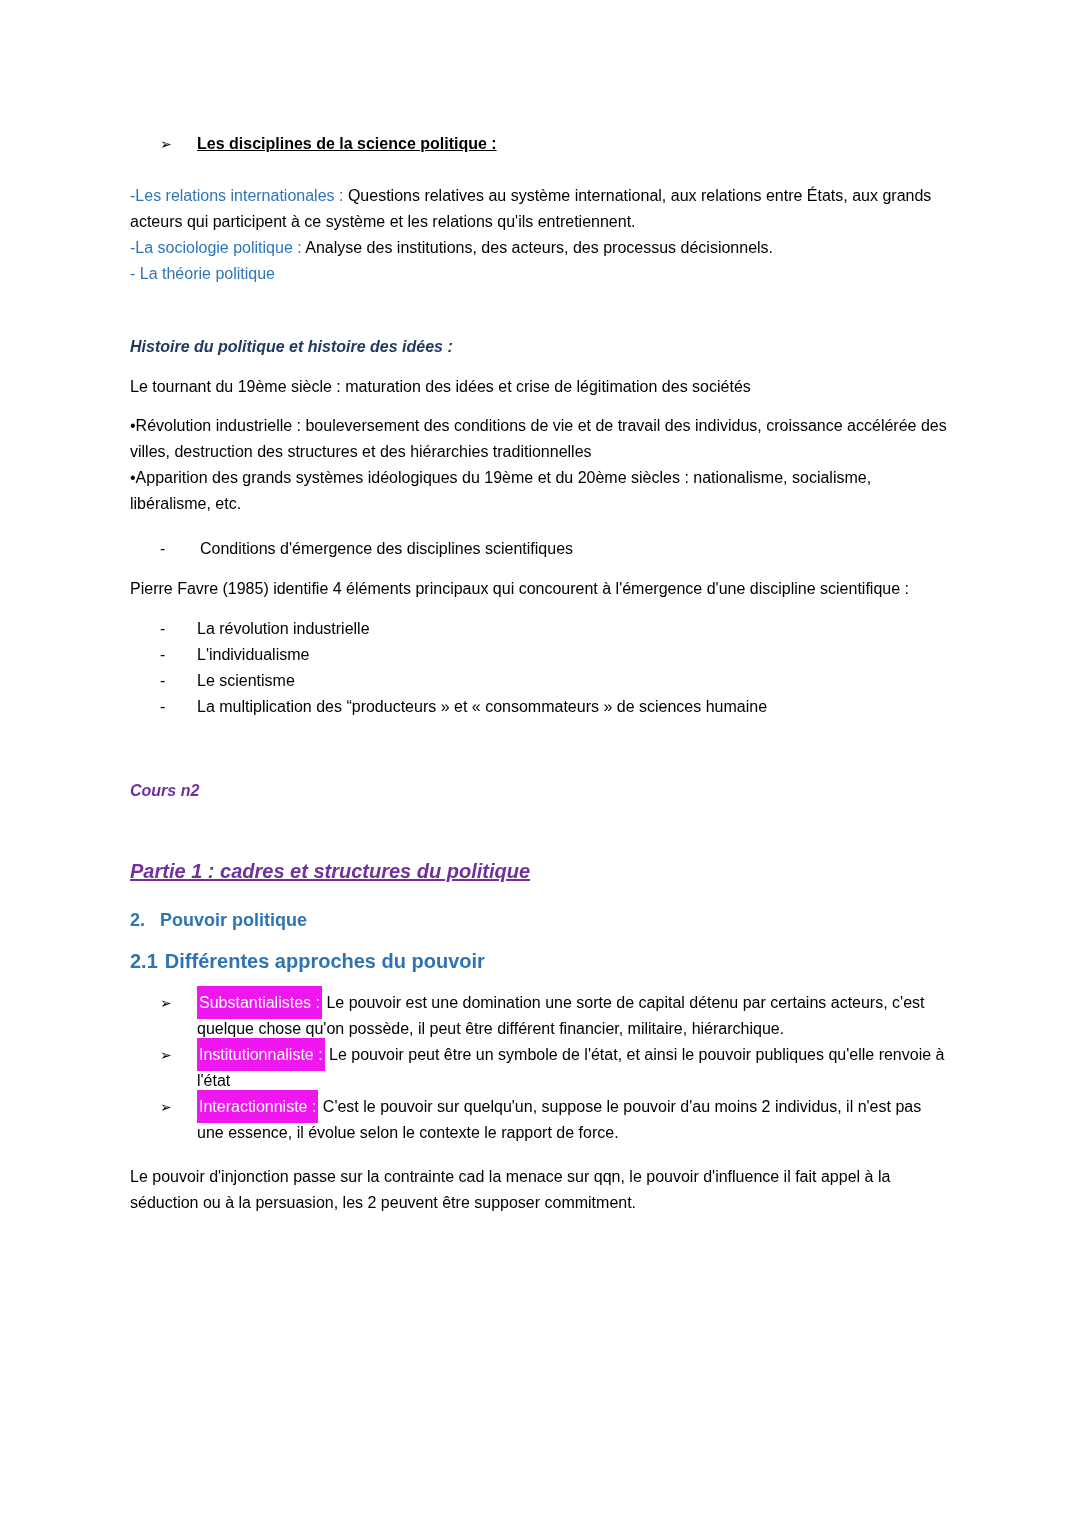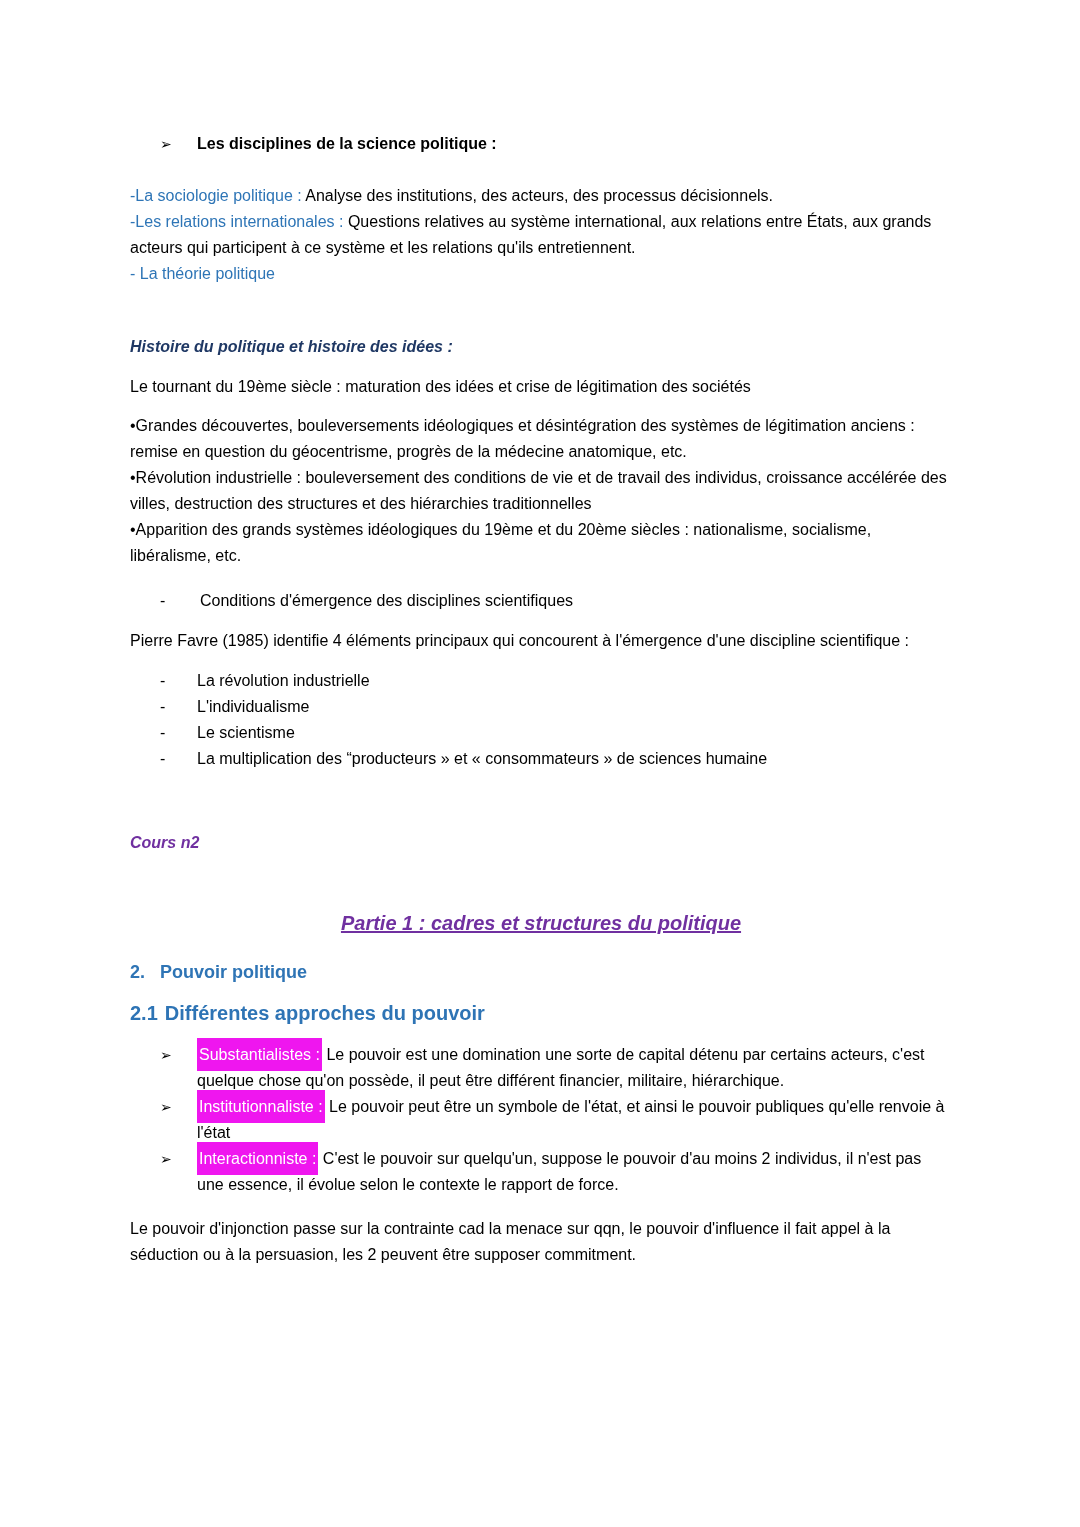--- a/index.html
+++ b/index.html
@@ -15,21 +15,21 @@
     padding: 131px 128px 0 130px;
     overflow: hidden;
     background: #ffffff;
   }
   .para, .li, .disc-item, .bullets div { font-size: 16px; line-height: 26px; }
 
   
   .h-arrow { display: flex; padding-left: 30px; font-size: 16px; line-height: 26px; }
   .marker { width: 37px; flex: none; }
   .arrow { font-family: "DejaVu Sans", sans-serif; font-size: 14px; }
-  .h1-text { font-weight: bold; }
+  .h1-text { font-weight: bold; text-decoration: underline; }
 
   .disciplines { margin-top: 26px; }
   .blue { color: #2E75B6; }
 
   .h-navy {
     margin-top: 47px;
     color: #1F3864;
     font-weight: bold; font-style: italic;
     font-size: 16px; line-height: 26px;
   }
@@ -41,21 +41,21 @@
   .favre { margin-top: 14px; }
   .dash-list { margin-top: 14px; }
   .dash-list .li { display: flex; padding-left: 30px; }
 
   .cours {
     margin-top: 58px;
     color: #7030A0; font-weight: bold; font-style: italic;
     font-size: 16px; line-height: 26px;
   }
 
-  .partie-title { margin-top: 52px; text-align: center; font-size: 20px; line-height: 30px; }
+  .partie-title { margin-top: 52px; text-align: left; font-size: 20px; line-height: 30px; }
   .partie-title span {
     color: #7030A0; font-weight: bold; font-style: italic;
     text-decoration: underline;
   }
 
   .h2-num {
     margin-top: 20px; display: flex;
     color: #2E74B5; font-weight: bold;
     font-size: 18px; line-height: 28px;
   }
@@ -83,31 +83,30 @@
 <body>
 
 <div class="page">
 
   <div class="h-arrow">
     <span class="marker arrow">➢</span>
     <span class="h1-text">Les disciplines de la science politique :</span>
   </div>
 
   <div class="disciplines">
+    <div class="disc-item"><span class="blue">-Les relations internationales :</span><span> Questions relatives au système international, aux relations entre États, aux grands acteurs qui participent à ce système et les relations qu'ils entretiennent.</span></div>
     <div class="disc-item"><span class="blue">-La sociologie politique :</span><span> Analyse des institutions, des acteurs, des processus décisionnels.</span></div>
-    <div class="disc-item"><span class="blue">-Les relations internationales :</span><span> Questions relatives au système international, aux relations entre États, aux grands acteurs qui participent à ce système et les relations qu'ils entretiennent.</span></div>
     <div class="disc-item"><span class="blue">- La théorie politique</span><span></span></div>
   </div>
 
   <div class="h-navy">Histoire du politique et histoire des idées :</div>
 
   <p class="para intro">Le tournant du 19ème siècle : maturation des idées et crise de légitimation des sociétés</p>
 
   <div class="bullets">
-    <div>•Grandes découvertes, bouleversements idéologiques et désintégration des systèmes de légitimation anciens : remise en question du géocentrisme, progrès de la médecine anatomique, etc.</div>
     <div>•Révolution industrielle : bouleversement des conditions de vie et de travail des individus, croissance accélérée des villes, destruction des structures et des hiérarchies traditionnelles</div>
     <div>•Apparition des grands systèmes idéologiques du 19ème et du 20ème siècles : nationalisme, socialisme, libéralisme, etc.</div>
   </div>
 
   <div class="li conditions">
     <span class="marker">-</span>
     <span class="content">Conditions d'émergence des disciplines scientifiques</span>
   </div>
 
   <p class="para favre">Pierre Favre (1985) identifie 4 éléments principaux qui concourent à l'émergence d'une discipline scientifique :</p>

